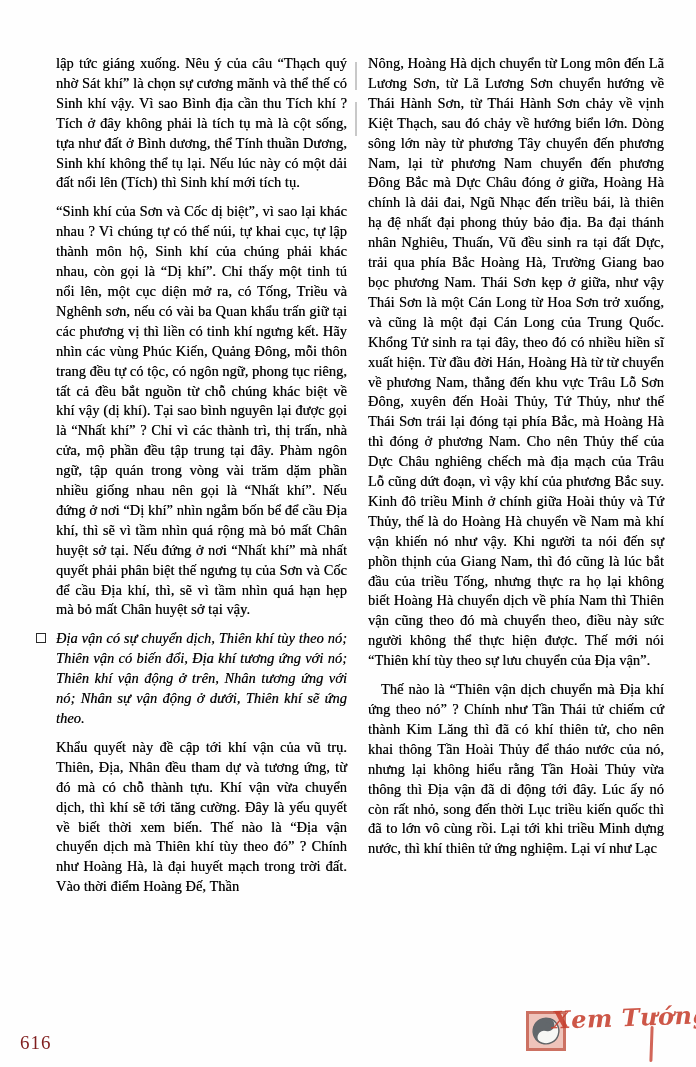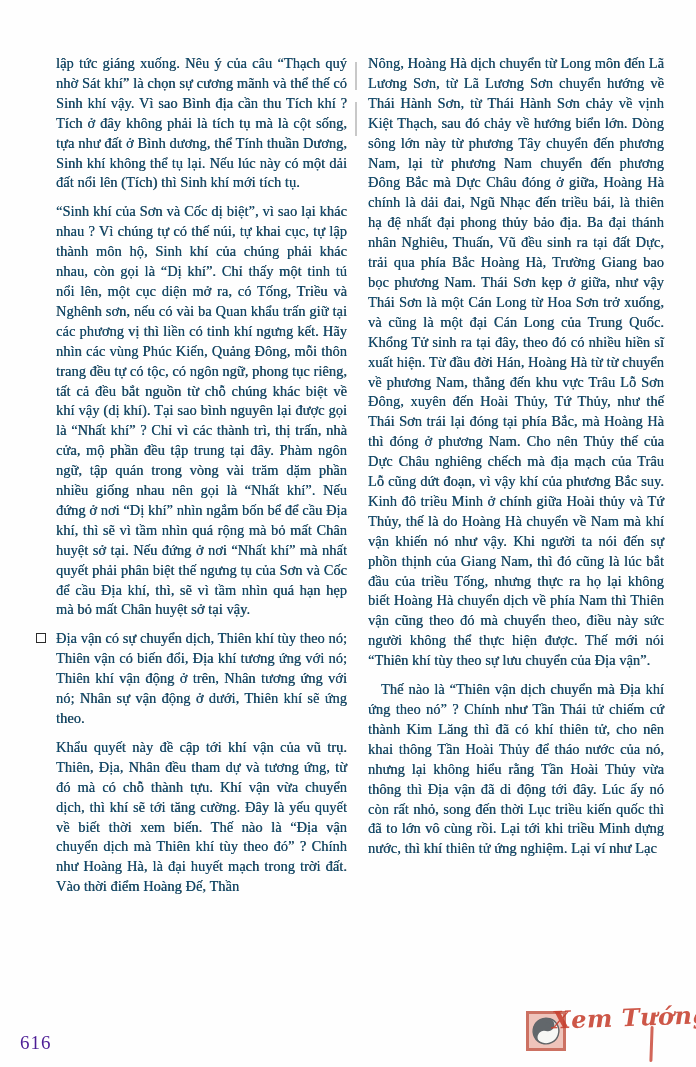--- a/index.html
+++ b/index.html
@@ -12,42 +12,42 @@
   .page {
     position: absolute; inset: 0;
     background: #fefefe;
   }
   .col {
     position: absolute;
     top: 54px;
     text-align: justify;
     font-size: 14.3px;
     line-height: 19.9px;
-    color: #0c4a6e;
+    color: #000000;
     text-shadow: 0.35px 0 0 rgba(25,25,25,0.72);
     letter-spacing: 0.1px;
   }
   .col-left  { left: 56px;  width: 291px; }
   .col-right { left: 368px; width: 296px; }
   .col p { margin: 0 0 9px 0; }
   .quote-block { position: relative; margin: 2px 0 9px 0; }
-  .quote-block p { margin: 0; }
+  .quote-block p { font-style: italic; margin: 0; }
   .square-bullet {
     position: absolute;
     left: -20px; top: 4px;
     width: 8px; height: 8px;
     border: 1.6px solid #2b2b2b;
     background: transparent;
   }
   .indent-first { text-indent: 13px; }
   .page-number {
     position: absolute;
     left: 20px; top: 1032px;
     font-size: 19px;
-    color: #4c1d95;
+    color: #7f1d1d;
     letter-spacing: 1px;
   }
   .gutter-artifact {
     position: absolute;
     width: 2px;
     background: #9a9a9a;
     opacity: 0.55;
   }
   .artifact-1 { left: 355px; top: 62px;  height: 28px; }
   .artifact-2 { left: 355px; top: 102px; height: 34px; }

